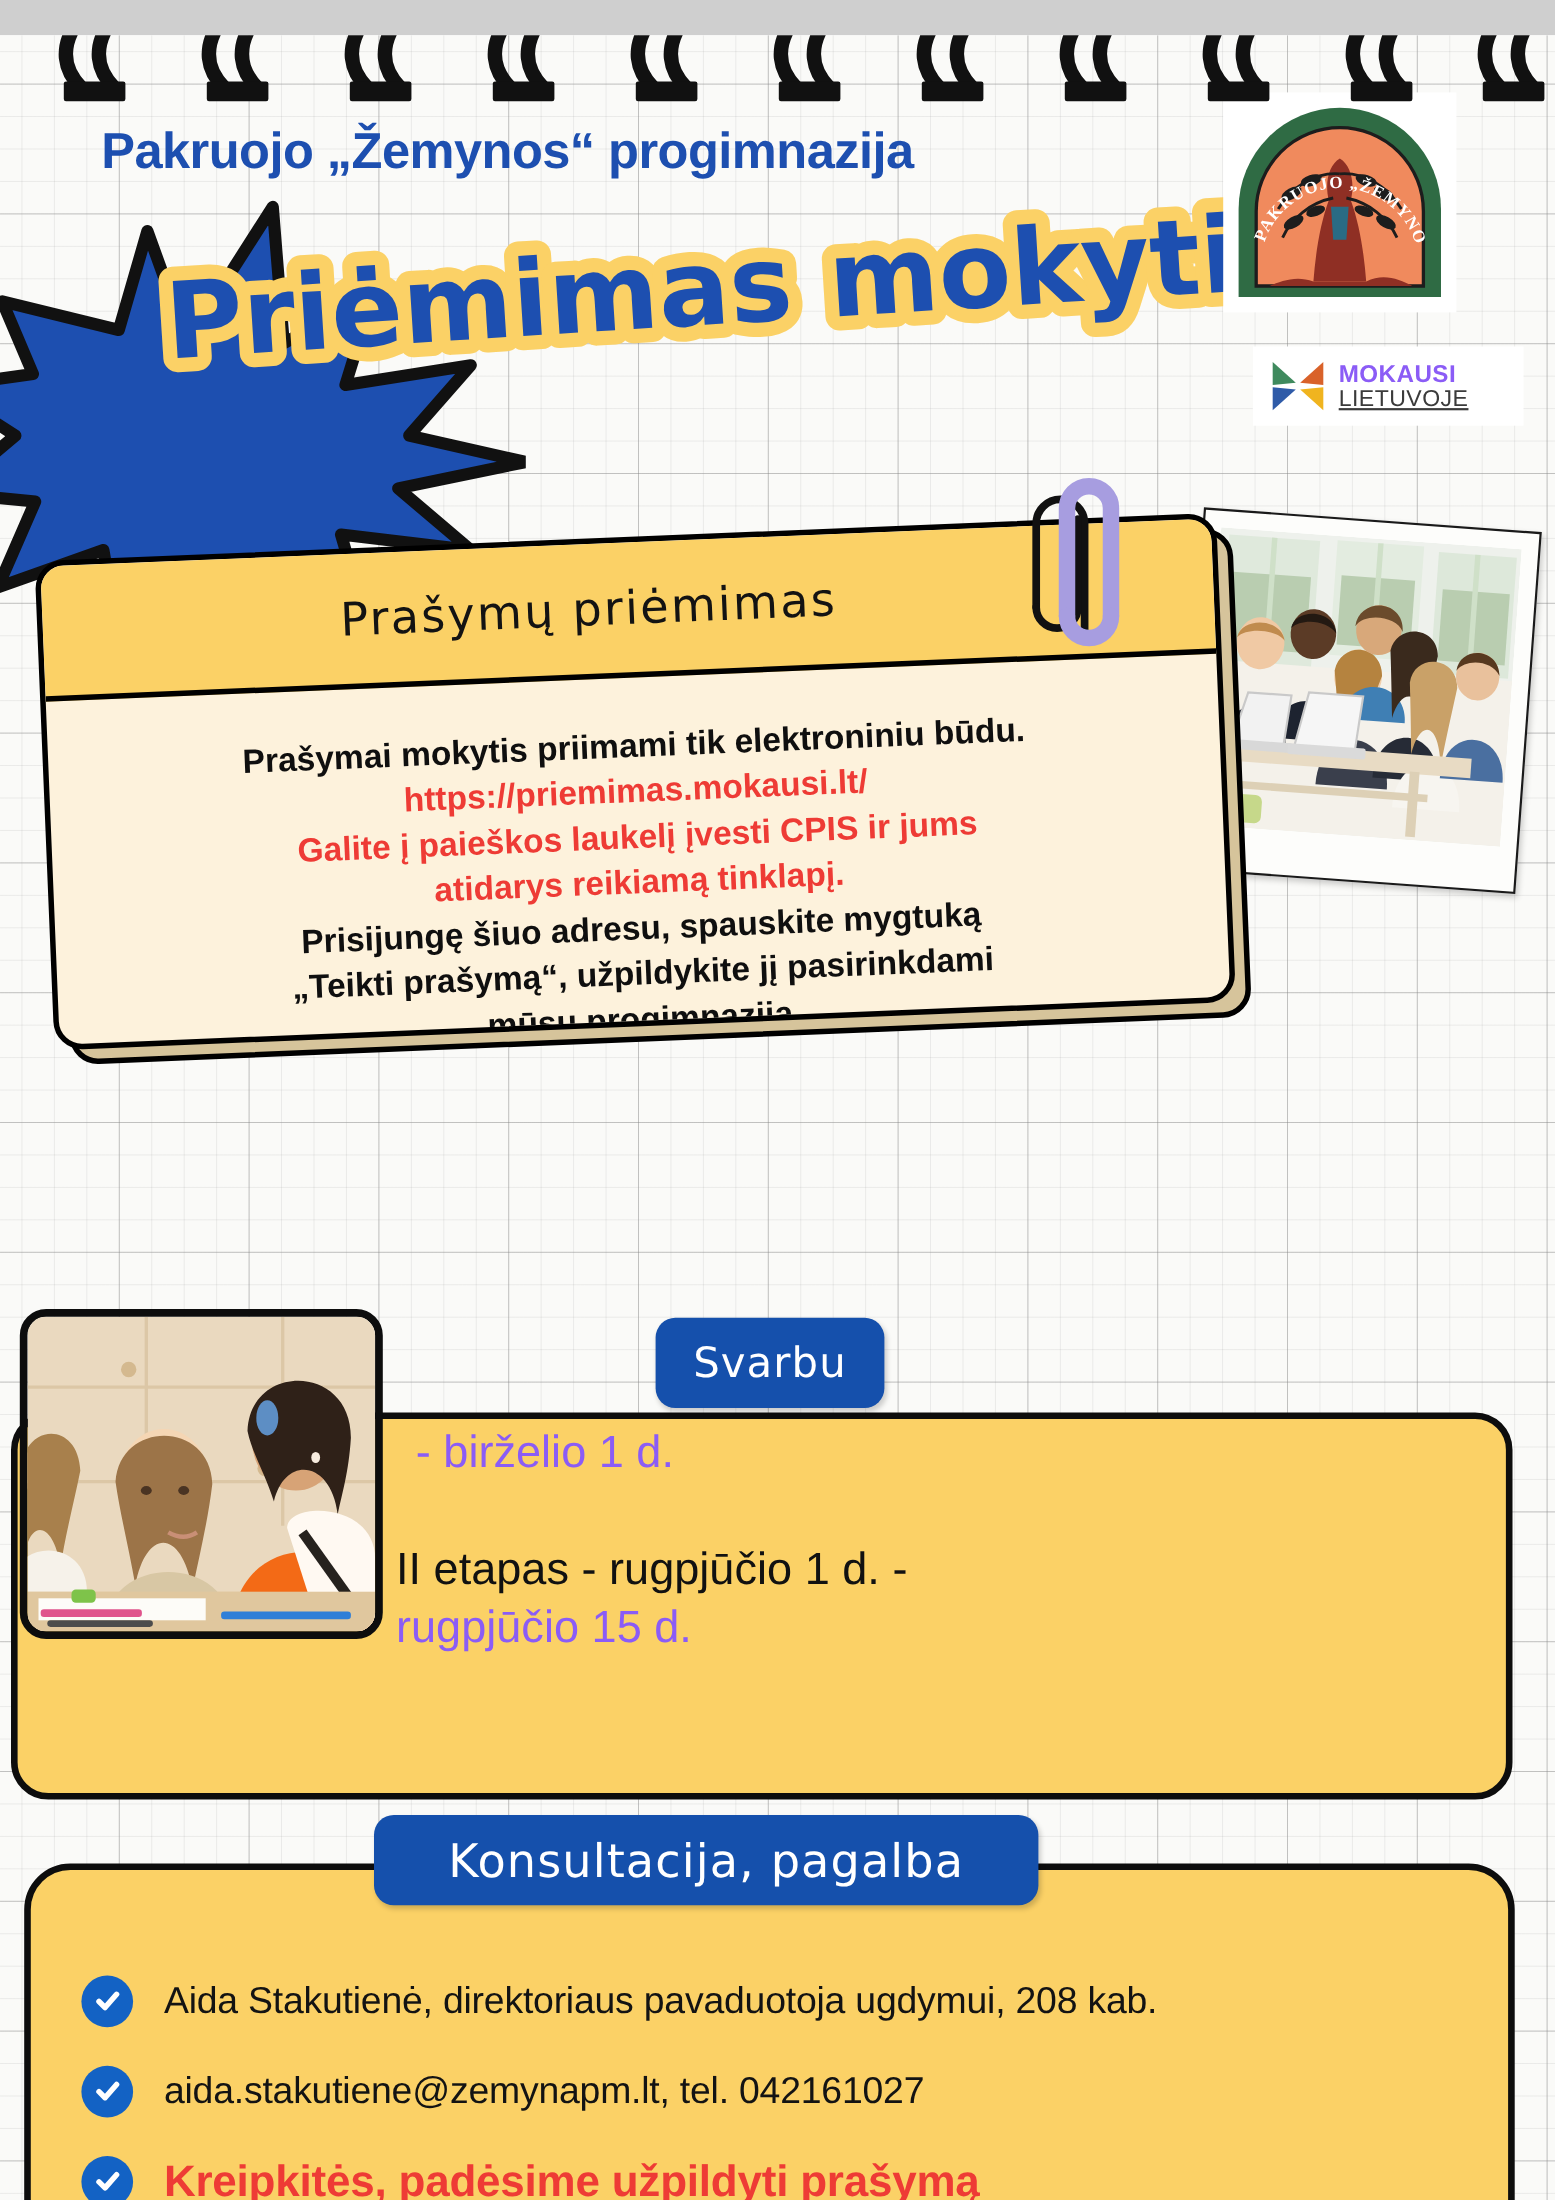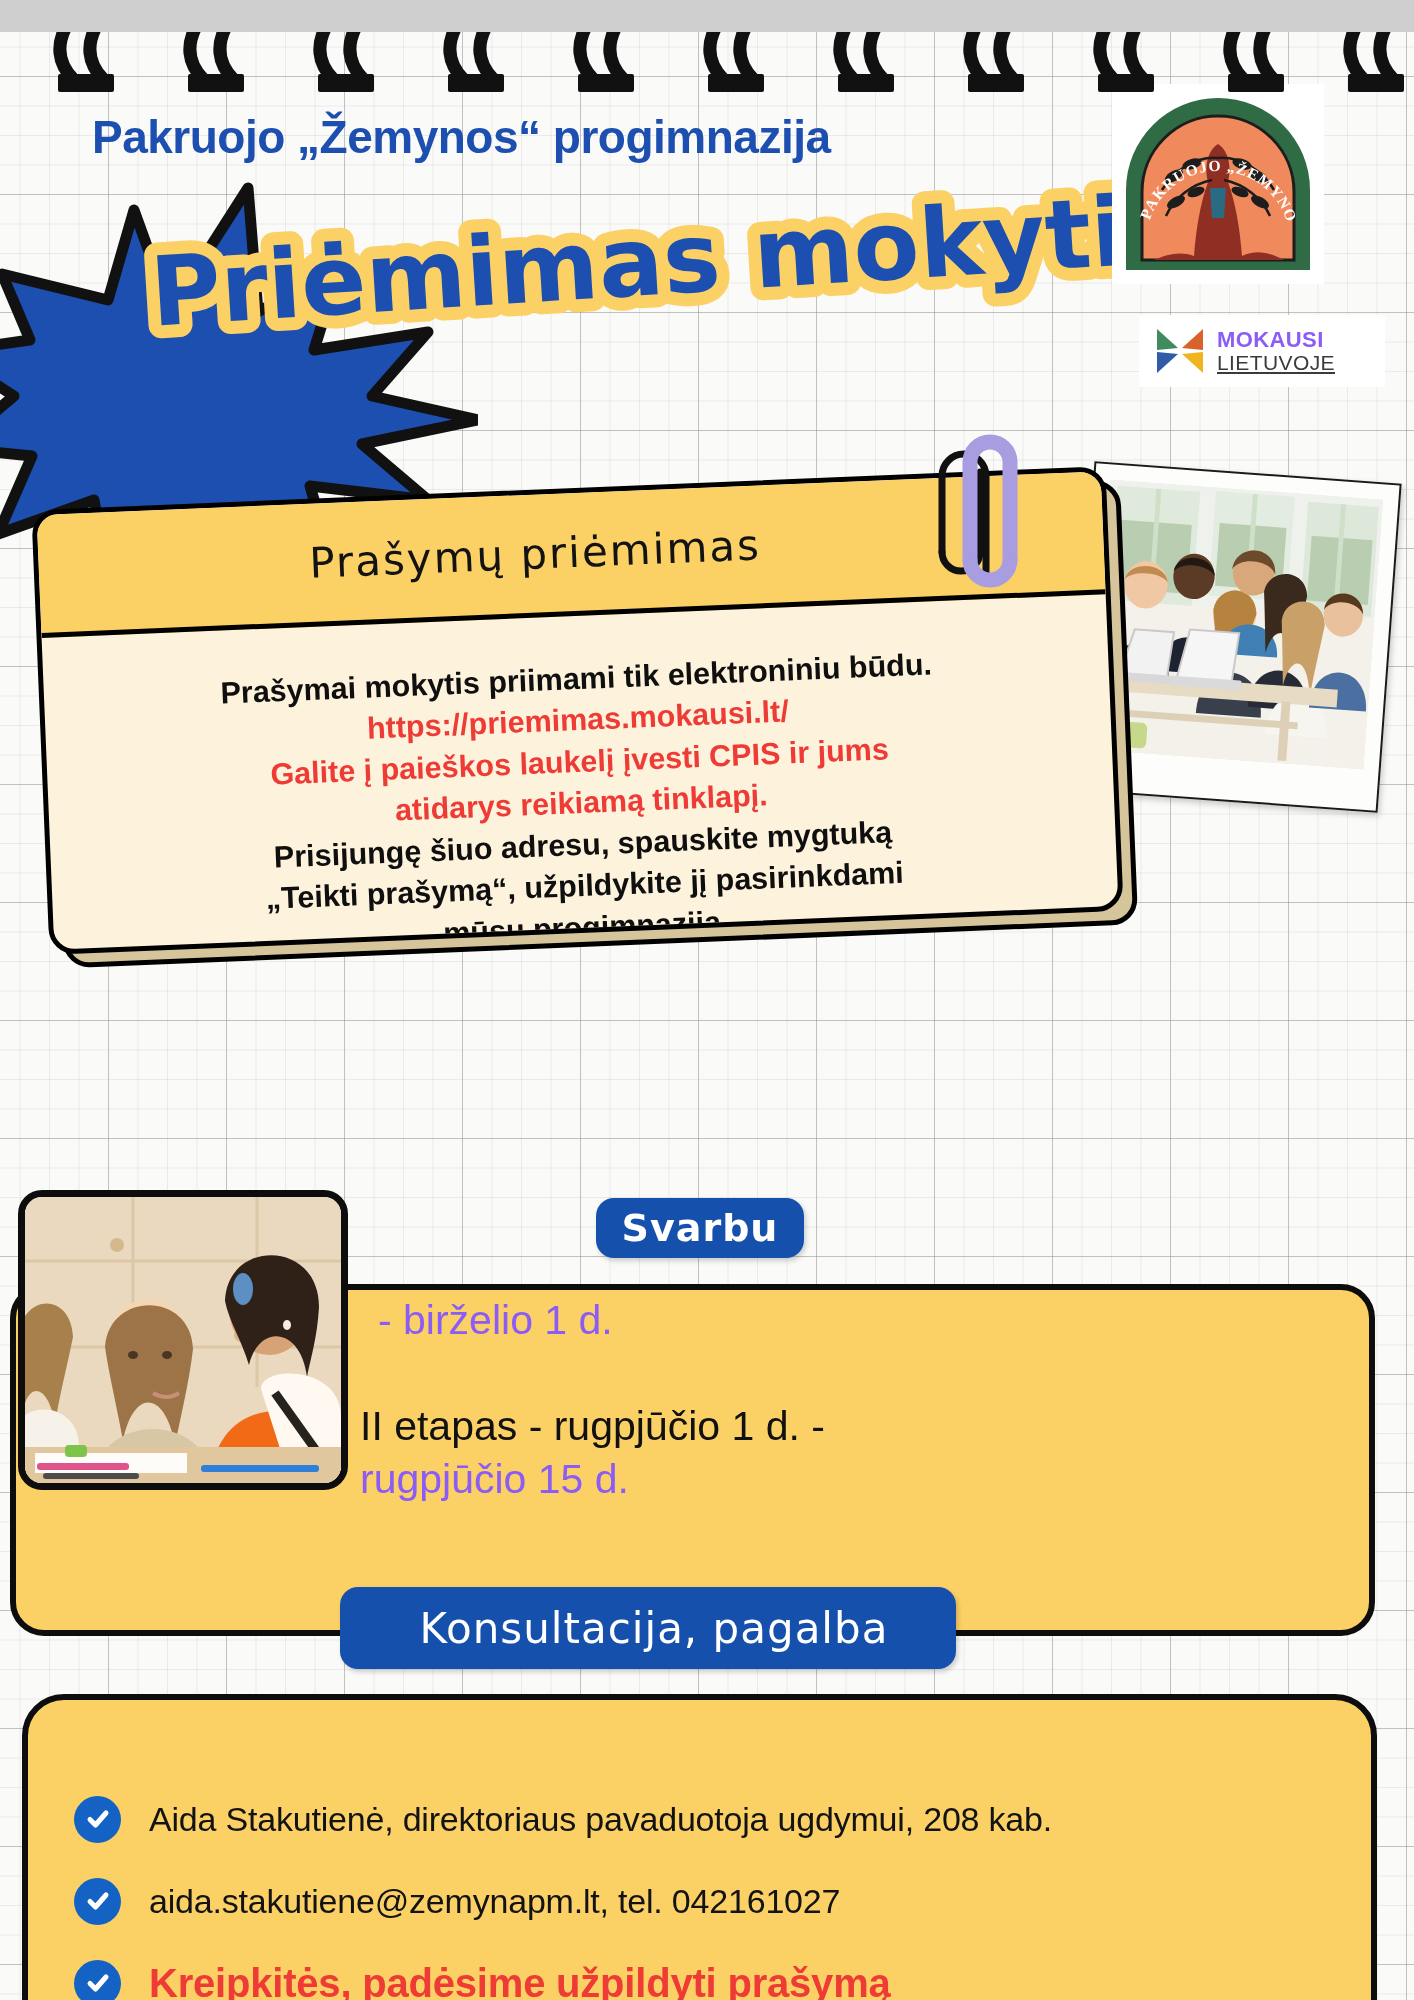--- a/index.html
+++ b/index.html
@@ -276,33 +276,31 @@
     display: flex;
     align-items: center;
     justify-content: center;
     z-index: 30;
     box-shadow: 2px 3px 5px rgba(0,0,0,.18);
   }
   .badge-svarbu {
     top: 1166px;
     left: 596px;
     width: 208px;
-    height: 60px;
+    height: 82px;
     font-size: 38px;
     letter-spacing: 1px;
-    font-weight: bold;
   }
   .badge-konsultacija {
-    top: 1555px;
+    top: 1618px;
     left: 340px;
     width: 604px;
     height: 82px;
     font-size: 42px;
     letter-spacing: 1px;
-    padding-left: 12px;
   }
 
   
   .contact-card {
     position: absolute;
     top: 1662px;
     left: 22px;
     width: 1355px;
     height: 372px;
     background: #fbd166;

